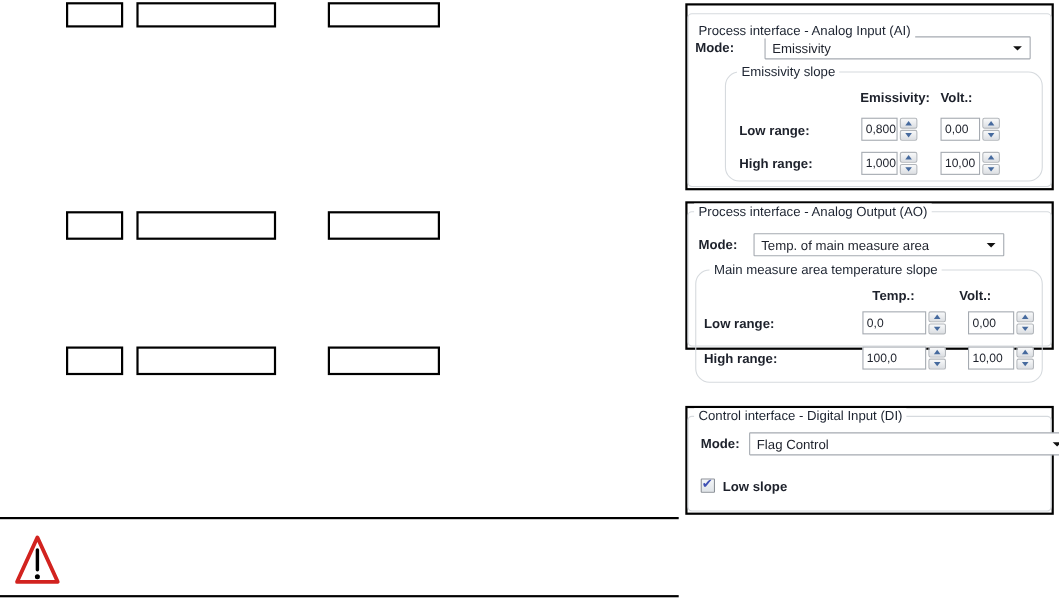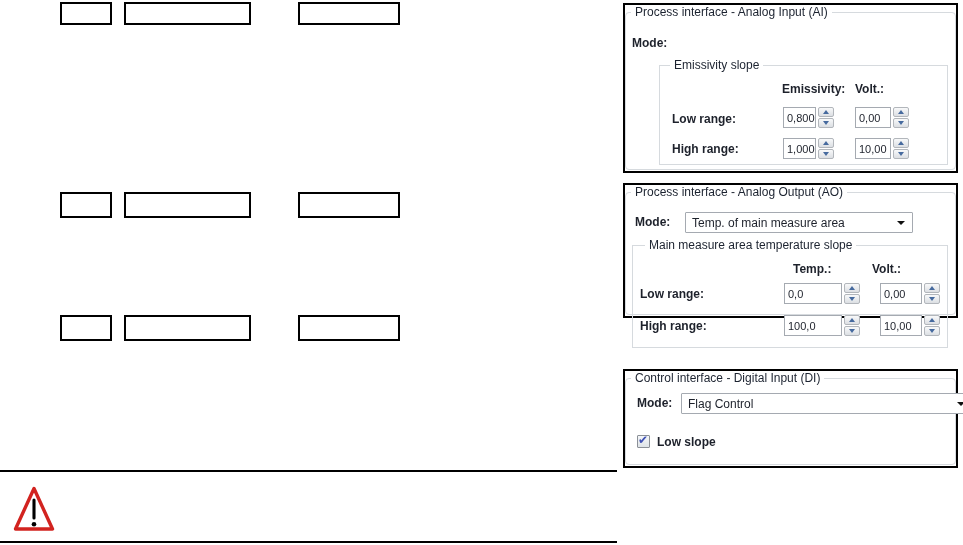--- a/index.html
+++ b/index.html
@@ -8,21 +8,21 @@
     font-family:"Liberation Sans",sans-serif;font-size:12px;color:#1d212b;
     overflow:hidden;
   }
   .pbox{position:absolute;border:2px solid #000;background:#fff;box-sizing:border-box;}
   .panel{position:absolute;left:623px;width:335px;border:2px solid #000;background:#fff;box-sizing:border-box;}
   .etch{position:absolute;left:0;right:0;top:7px;bottom:1px;border:1px solid #d6dade;border-radius:4px;pointer-events:none;}
   .gtitle{position:absolute;background:#fff;padding:0 4px;white-space:nowrap;z-index:2;color:#1c2330;}
   .lbl{position:absolute;white-space:nowrap;color:#1d212b;font-weight:bold;}
   .combo{position:absolute;box-sizing:border-box;height:21px;border:1px solid #a5aab1;border-radius:1px;background:#fff;display:flex;align-items:center;padding:0 18px 0 6px;}
   .combo-arrow{position:absolute;right:7px;top:8px;width:0;height:0;border-left:4px solid transparent;border-right:4px solid transparent;border-top:4px solid #111;}
-  .igroup{position:absolute;border:1px solid #d6dade;border-radius:0;box-sizing:border-box;}
+  .igroup{position:absolute;border:1px solid #d6dade;border-radius:13px;box-sizing:border-box;}
   .glegend{position:absolute;top:-8px;background:#fff;padding:0 4px;white-space:nowrap;color:#1c2330;}
   .spinner{position:absolute;display:flex;gap:2px;height:21px;}
   .spin-text{box-sizing:border-box;height:21px;border:1px solid #a5aab1;background:#fff;font-size:11px;line-height:18px;padding:1px 2px 0 3px;overflow:hidden;}
   .spin-btns{display:flex;flex-direction:column;width:16px;gap:1px;}
   .spin-btn{flex:1;box-sizing:border-box;border:1px solid #b2b6bb;border-radius:2px;background:linear-gradient(#f8f9fa,#dcdfe3);display:flex;align-items:center;justify-content:center;cursor:default;}
   .tri-up{width:0;height:0;border-left:3px solid transparent;border-right:3px solid transparent;border-bottom:4px solid #466a9e;}
   .tri-down{width:0;height:0;border-left:3px solid transparent;border-right:3px solid transparent;border-top:4px solid #466a9e;}
   .checkbox{position:absolute;width:13px;height:13px;box-sizing:border-box;border:1px solid #8b9097;border-radius:1px;background:linear-gradient(#f4f6f8,#dfe4e8);}
   .checkmark{position:absolute;left:0px;top:-3px;font-size:12px;color:#3f51b5;}
   .rule{position:absolute;left:0;width:617px;height:2px;background:#000;}
@@ -36,22 +36,26 @@
 <div class="pbox" style="left:298px;top:2px;width:102px;height:23px"></div>
 <div class="pbox" style="left:60px;top:192px;width:52px;height:26px"></div>
 <div class="pbox" style="left:124px;top:192px;width:127px;height:26px"></div>
 <div class="pbox" style="left:298px;top:192px;width:102px;height:26px"></div>
 <div class="pbox" style="left:60px;top:315px;width:52px;height:26px"></div>
 <div class="pbox" style="left:124px;top:315px;width:127px;height:26px"></div>
 <div class="pbox" style="left:298px;top:315px;width:102px;height:26px"></div>
 
 <div class="panel" style="top:3px;height:170px">
   <div class="etch"></div>
-  <div class="gtitle" style="left:6px;top:0px">Process interface - Analog Input (AI)</div>
+  <div class="gtitle" style="left:6px;top:16px">Process interface - Analog Input (AI)</div>
   <div class="lbl" style="left:7px;top:31px">Mode:</div>
+  <div class="combo" style="left:70px;top:28px;width:242px">
+    <span>Emissivity</span>
+    <span class="combo-arrow"></span>
+  </div>
   <div class="igroup" style="left:34px;top:60px;width:289px;height:100px">
     <span class="glegend" style="left:10px">Emissivity slope</span>
   </div>
   <div class="lbl" style="left:157px;top:77px">Emissivity:</div>
   <div class="lbl" style="left:230px;top:77px">Volt.:</div>
 
   <div class="lbl" style="left:47px;top:107px">Low range:</div>
   <div class="spinner" style="left:158px;top:102px">
     <span class="spin-text" style="width:33px">0,800</span>
     <span class="spin-btns">

